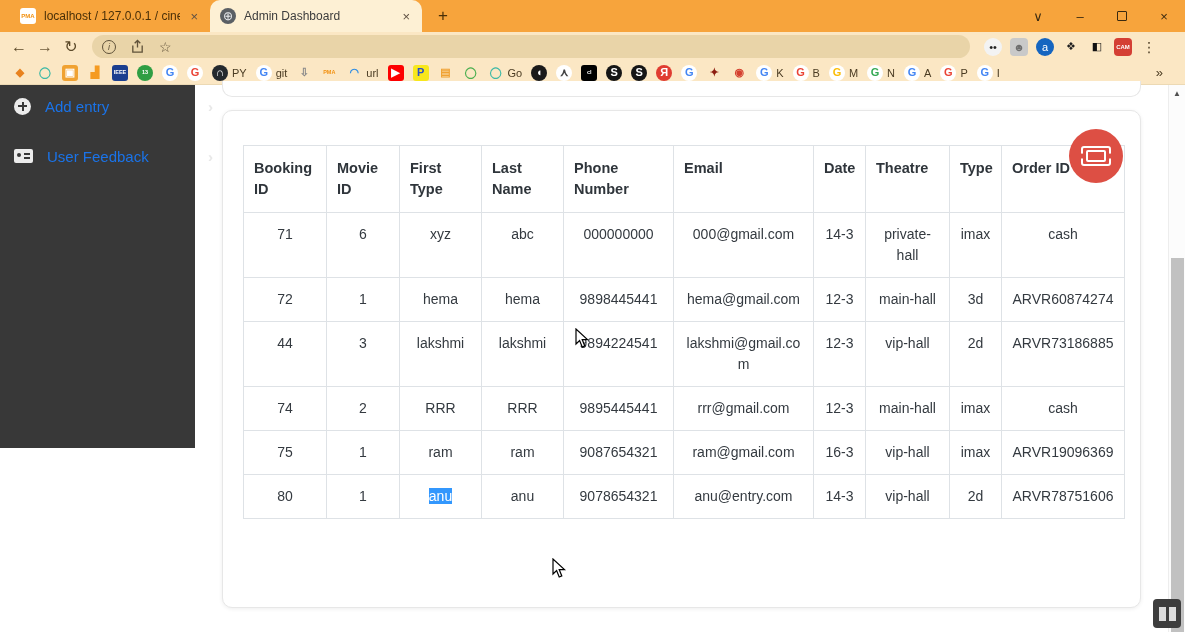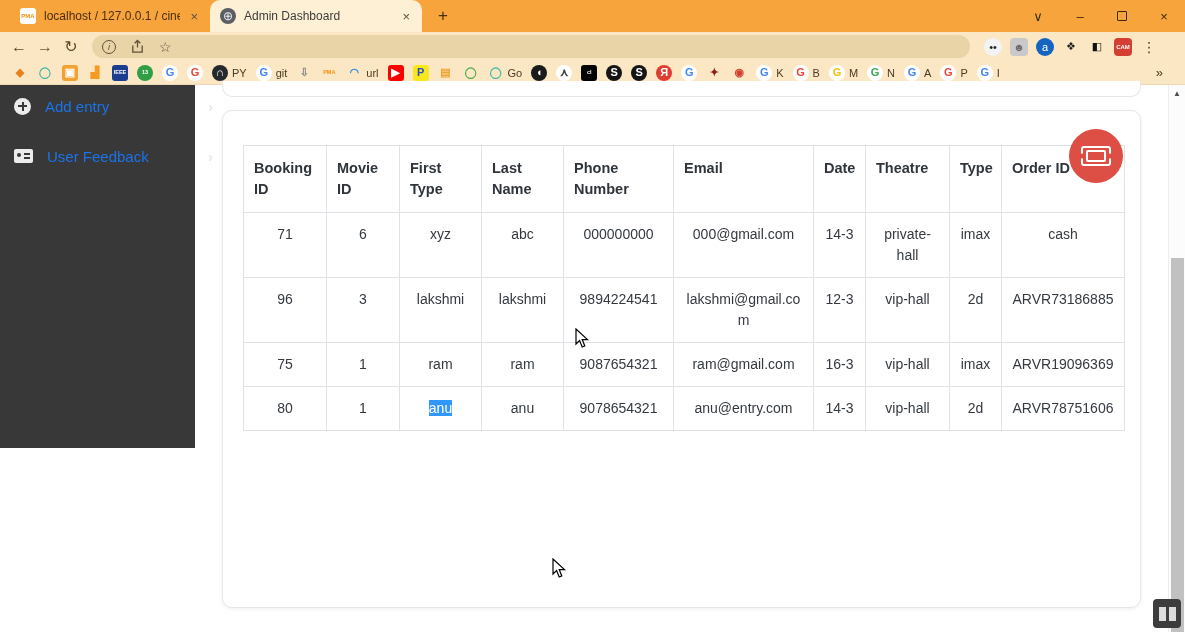--- a/index.html
+++ b/index.html
@@ -300,30 +300,54 @@
             <td>xyz</td>
             <td>abc</td>
             <td>000000000</td>
             <td>000@gmail.com</td>
             <td>14-3</td>
             <td>private-hall</td>
             <td>imax</td>
             <td>cash</td>
           </tr>
           <tr>
-            <td>96</td>
+            <td>72</td>
+            <td>1</td>
+            <td>hema</td>
+            <td>hema</td>
+            <td>9898445441</td>
+            <td>hema@gmail.com</td>
+            <td>12-3</td>
+            <td>main-hall</td>
+            <td>3d</td>
+            <td>ARVR60874274</td>
+          </tr>
+          <tr>
+            <td>44</td>
             <td>3</td>
             <td>lakshmi</td>
             <td>lakshmi</td>
             <td>9894224541</td>
             <td>lakshmi@gmail.com</td>
             <td>12-3</td>
             <td>vip-hall</td>
             <td>2d</td>
             <td>ARVR73186885</td>
+          </tr>
+          <tr>
+            <td>74</td>
+            <td>2</td>
+            <td>RRR</td>
+            <td>RRR</td>
+            <td>9895445441</td>
+            <td>rrr@gmail.com</td>
+            <td>12-3</td>
+            <td>main-hall</td>
+            <td>imax</td>
+            <td>cash</td>
           </tr>
           <tr>
             <td>75</td>
             <td>1</td>
             <td>ram</td>
             <td>ram</td>
             <td>9087654321</td>
             <td>ram@gmail.com</td>
             <td>16-3</td>
             <td>vip-hall</td>

